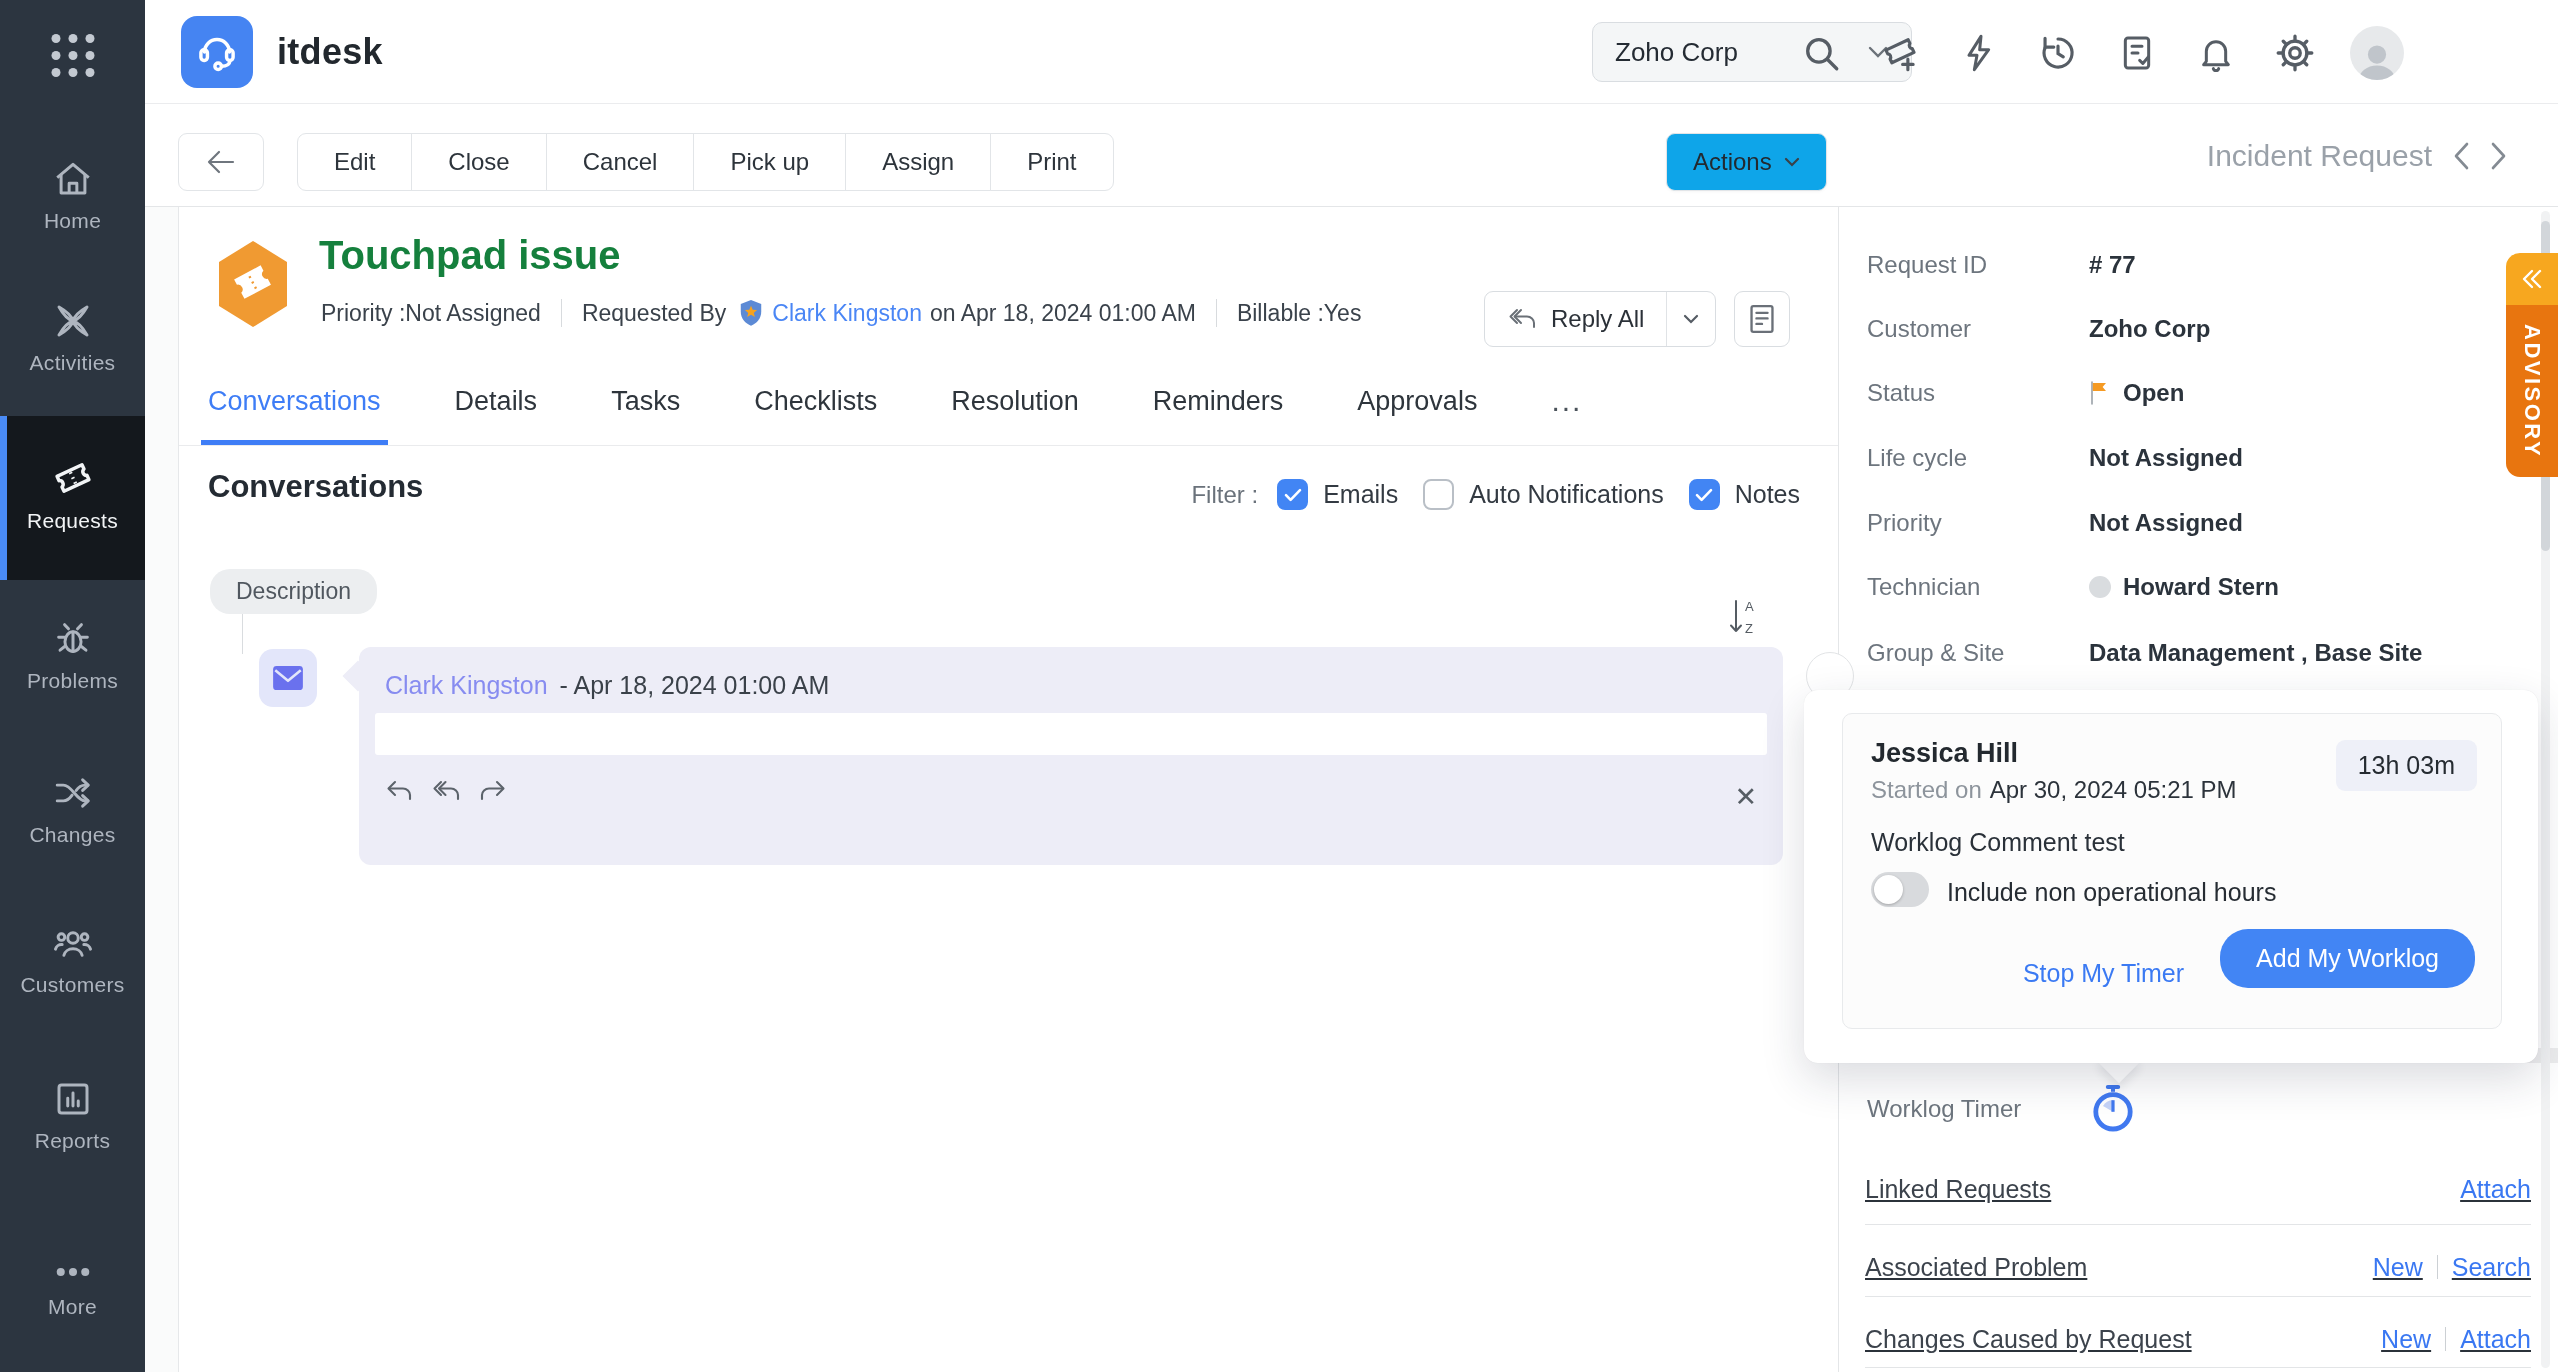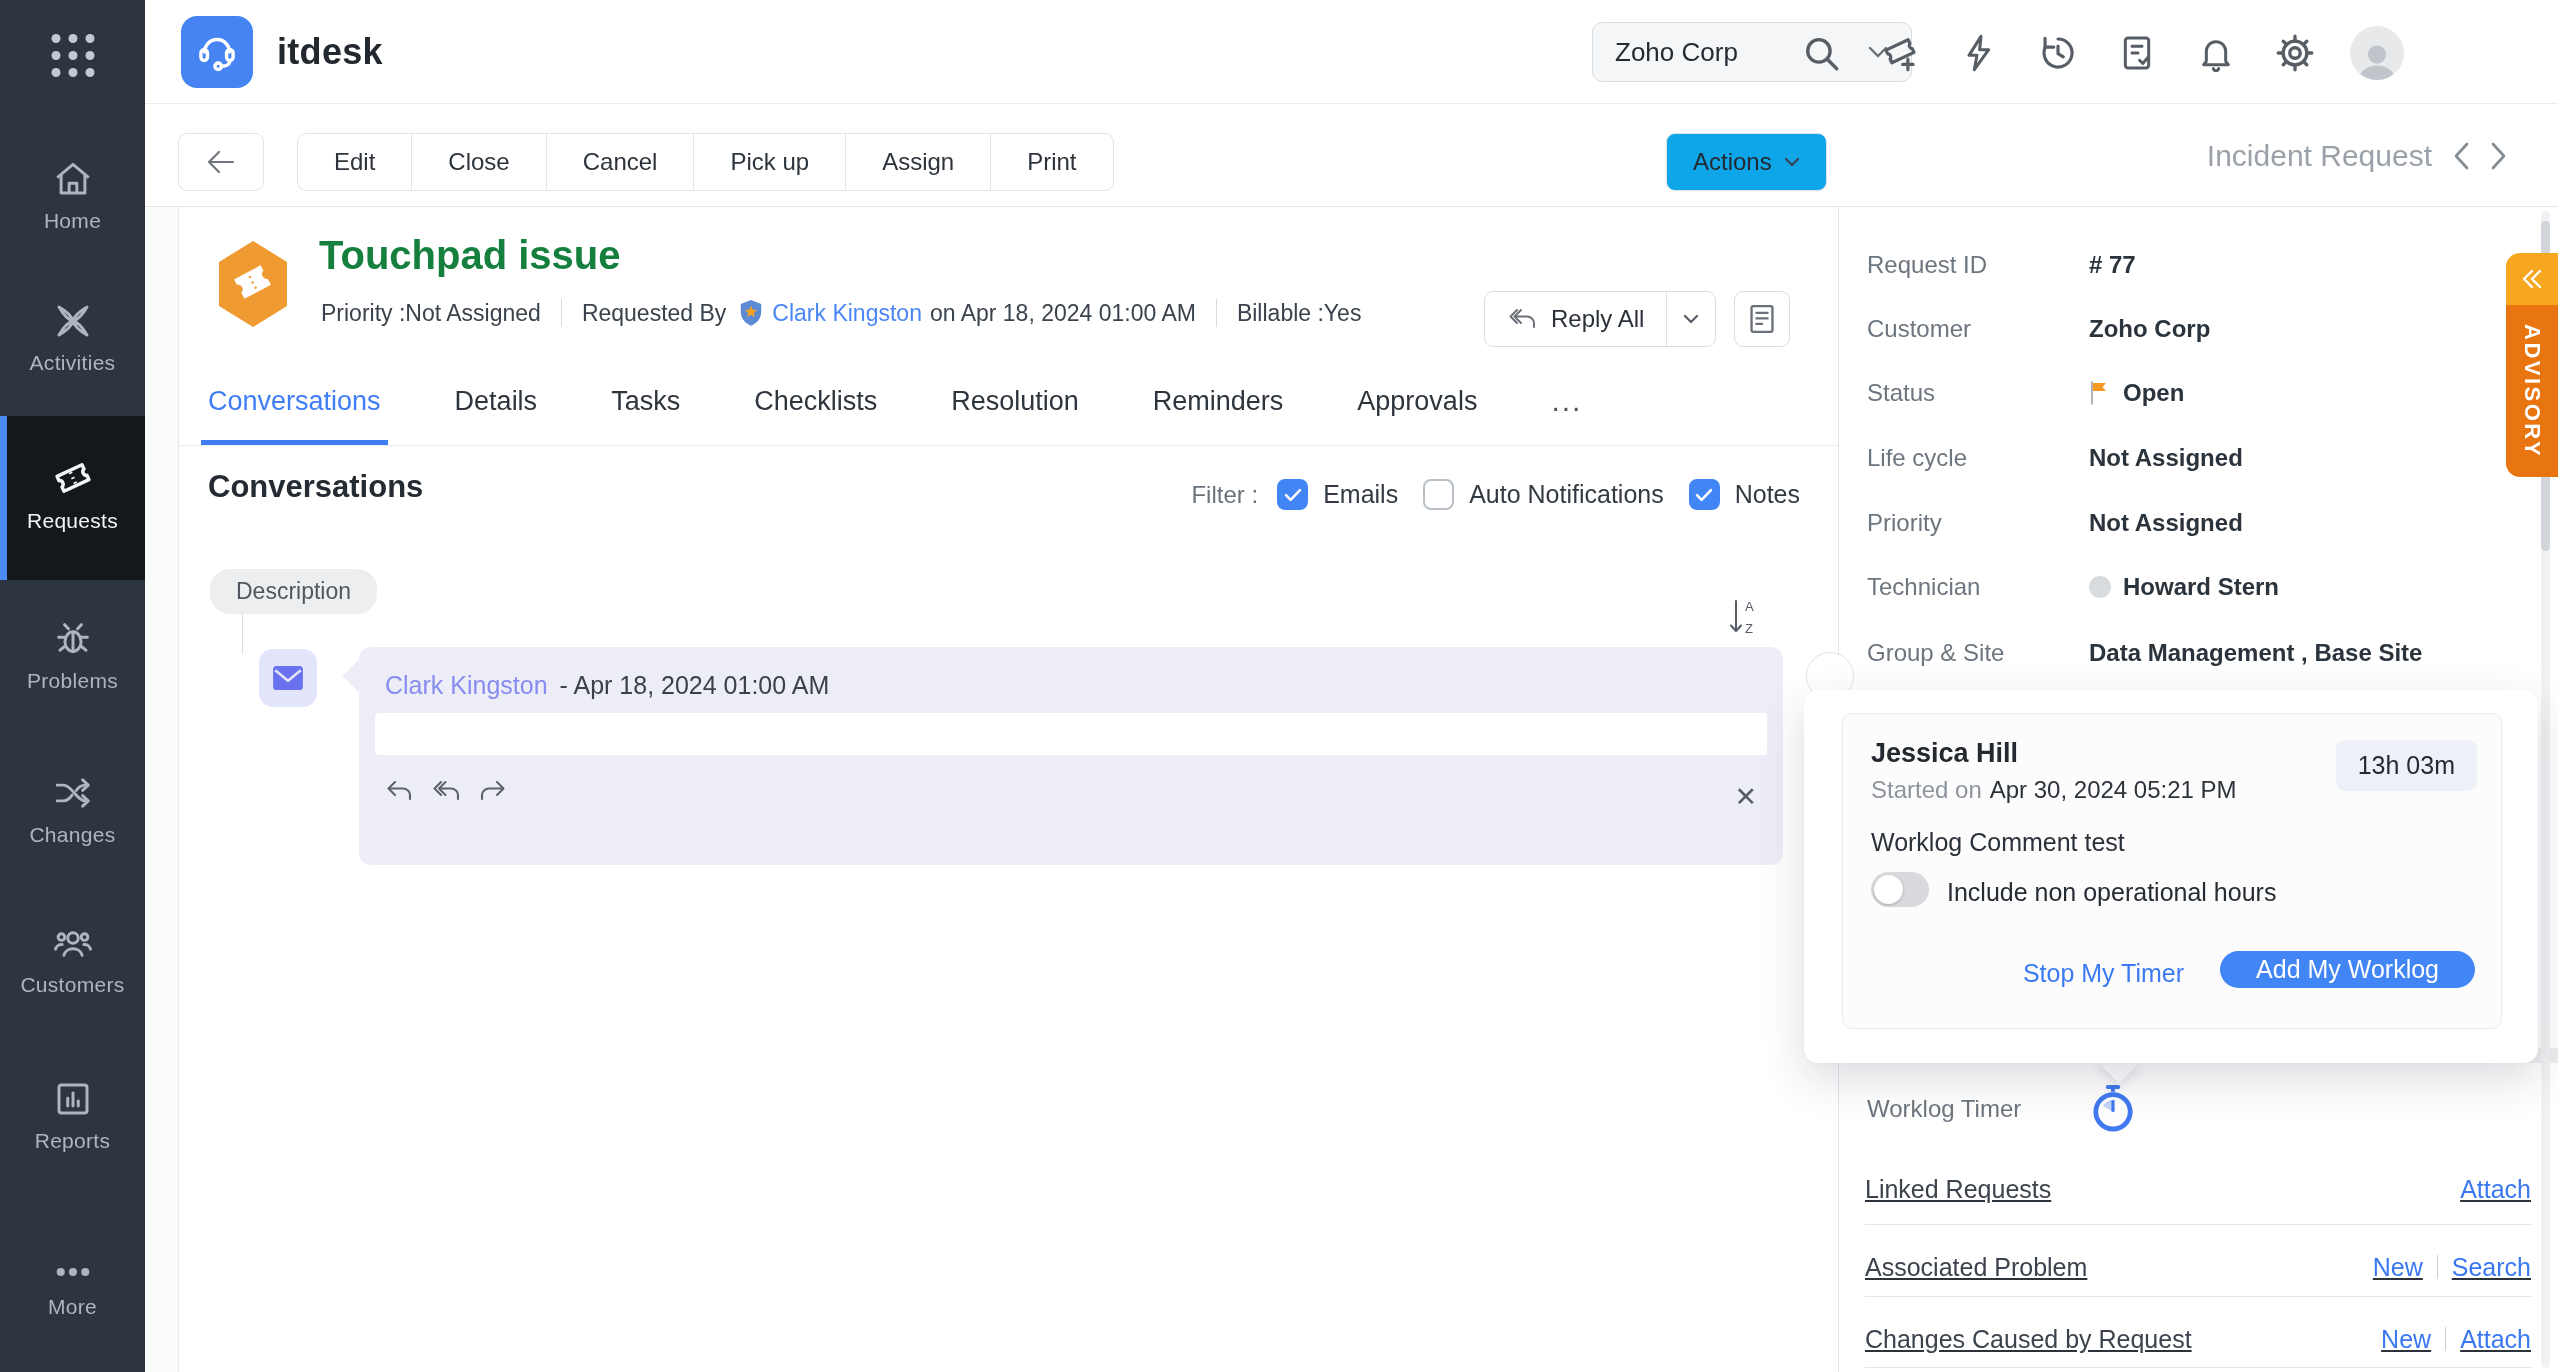--- a/index.html
+++ b/index.html
@@ -142,21 +142,21 @@
   .wp-badge { position:absolute; right:24px; top:26px; background:#eef0f8; border-radius:9px;
     padding:11px 22px; font-size:25px; font-weight:400; color:#252b31; }
   .wp-comment { position:absolute; left:28px; top:114px; font-size:25px; color:#2a3139; }
   .wp-toggle-row { position:absolute; left:28px; top:158px; display:flex; align-items:flex-end; gap:18px; }
   .toggle { width:58px; height:35px; border-radius:18px; background:#d8dadd; position:relative; cursor:pointer; }
   .toggle .knob { position:absolute; left:3px; top:3px; width:29px; height:29px; border-radius:50%; background:#fff;
     box-shadow:0 1px 3px rgba(0,0,0,.25); }
   .wp-toggle-lbl { font-size:25px; color:#262c33; }
   .wp-actions { position:absolute; right:26px; bottom:40px; display:flex; align-items:flex-end; gap:36px; }
   .stop-timer { font-size:25px; color:#3b7af3; cursor:pointer; }
-  .add-worklog { background:#4285f4; color:#fff; border:none; border-radius:28px; padding:4px 36px;
+  .add-worklog { background:#4285f4; color:#fff; border:none; border-radius:28px; padding:15px 36px;
     font-size:25px; font-family:inherit; cursor:pointer; }
 </style>
 </head>
 <body>
 
 <nav class="sidebar">
   <div class="apps-grid">
     <i></i>
       <i></i>
       <i></i>

